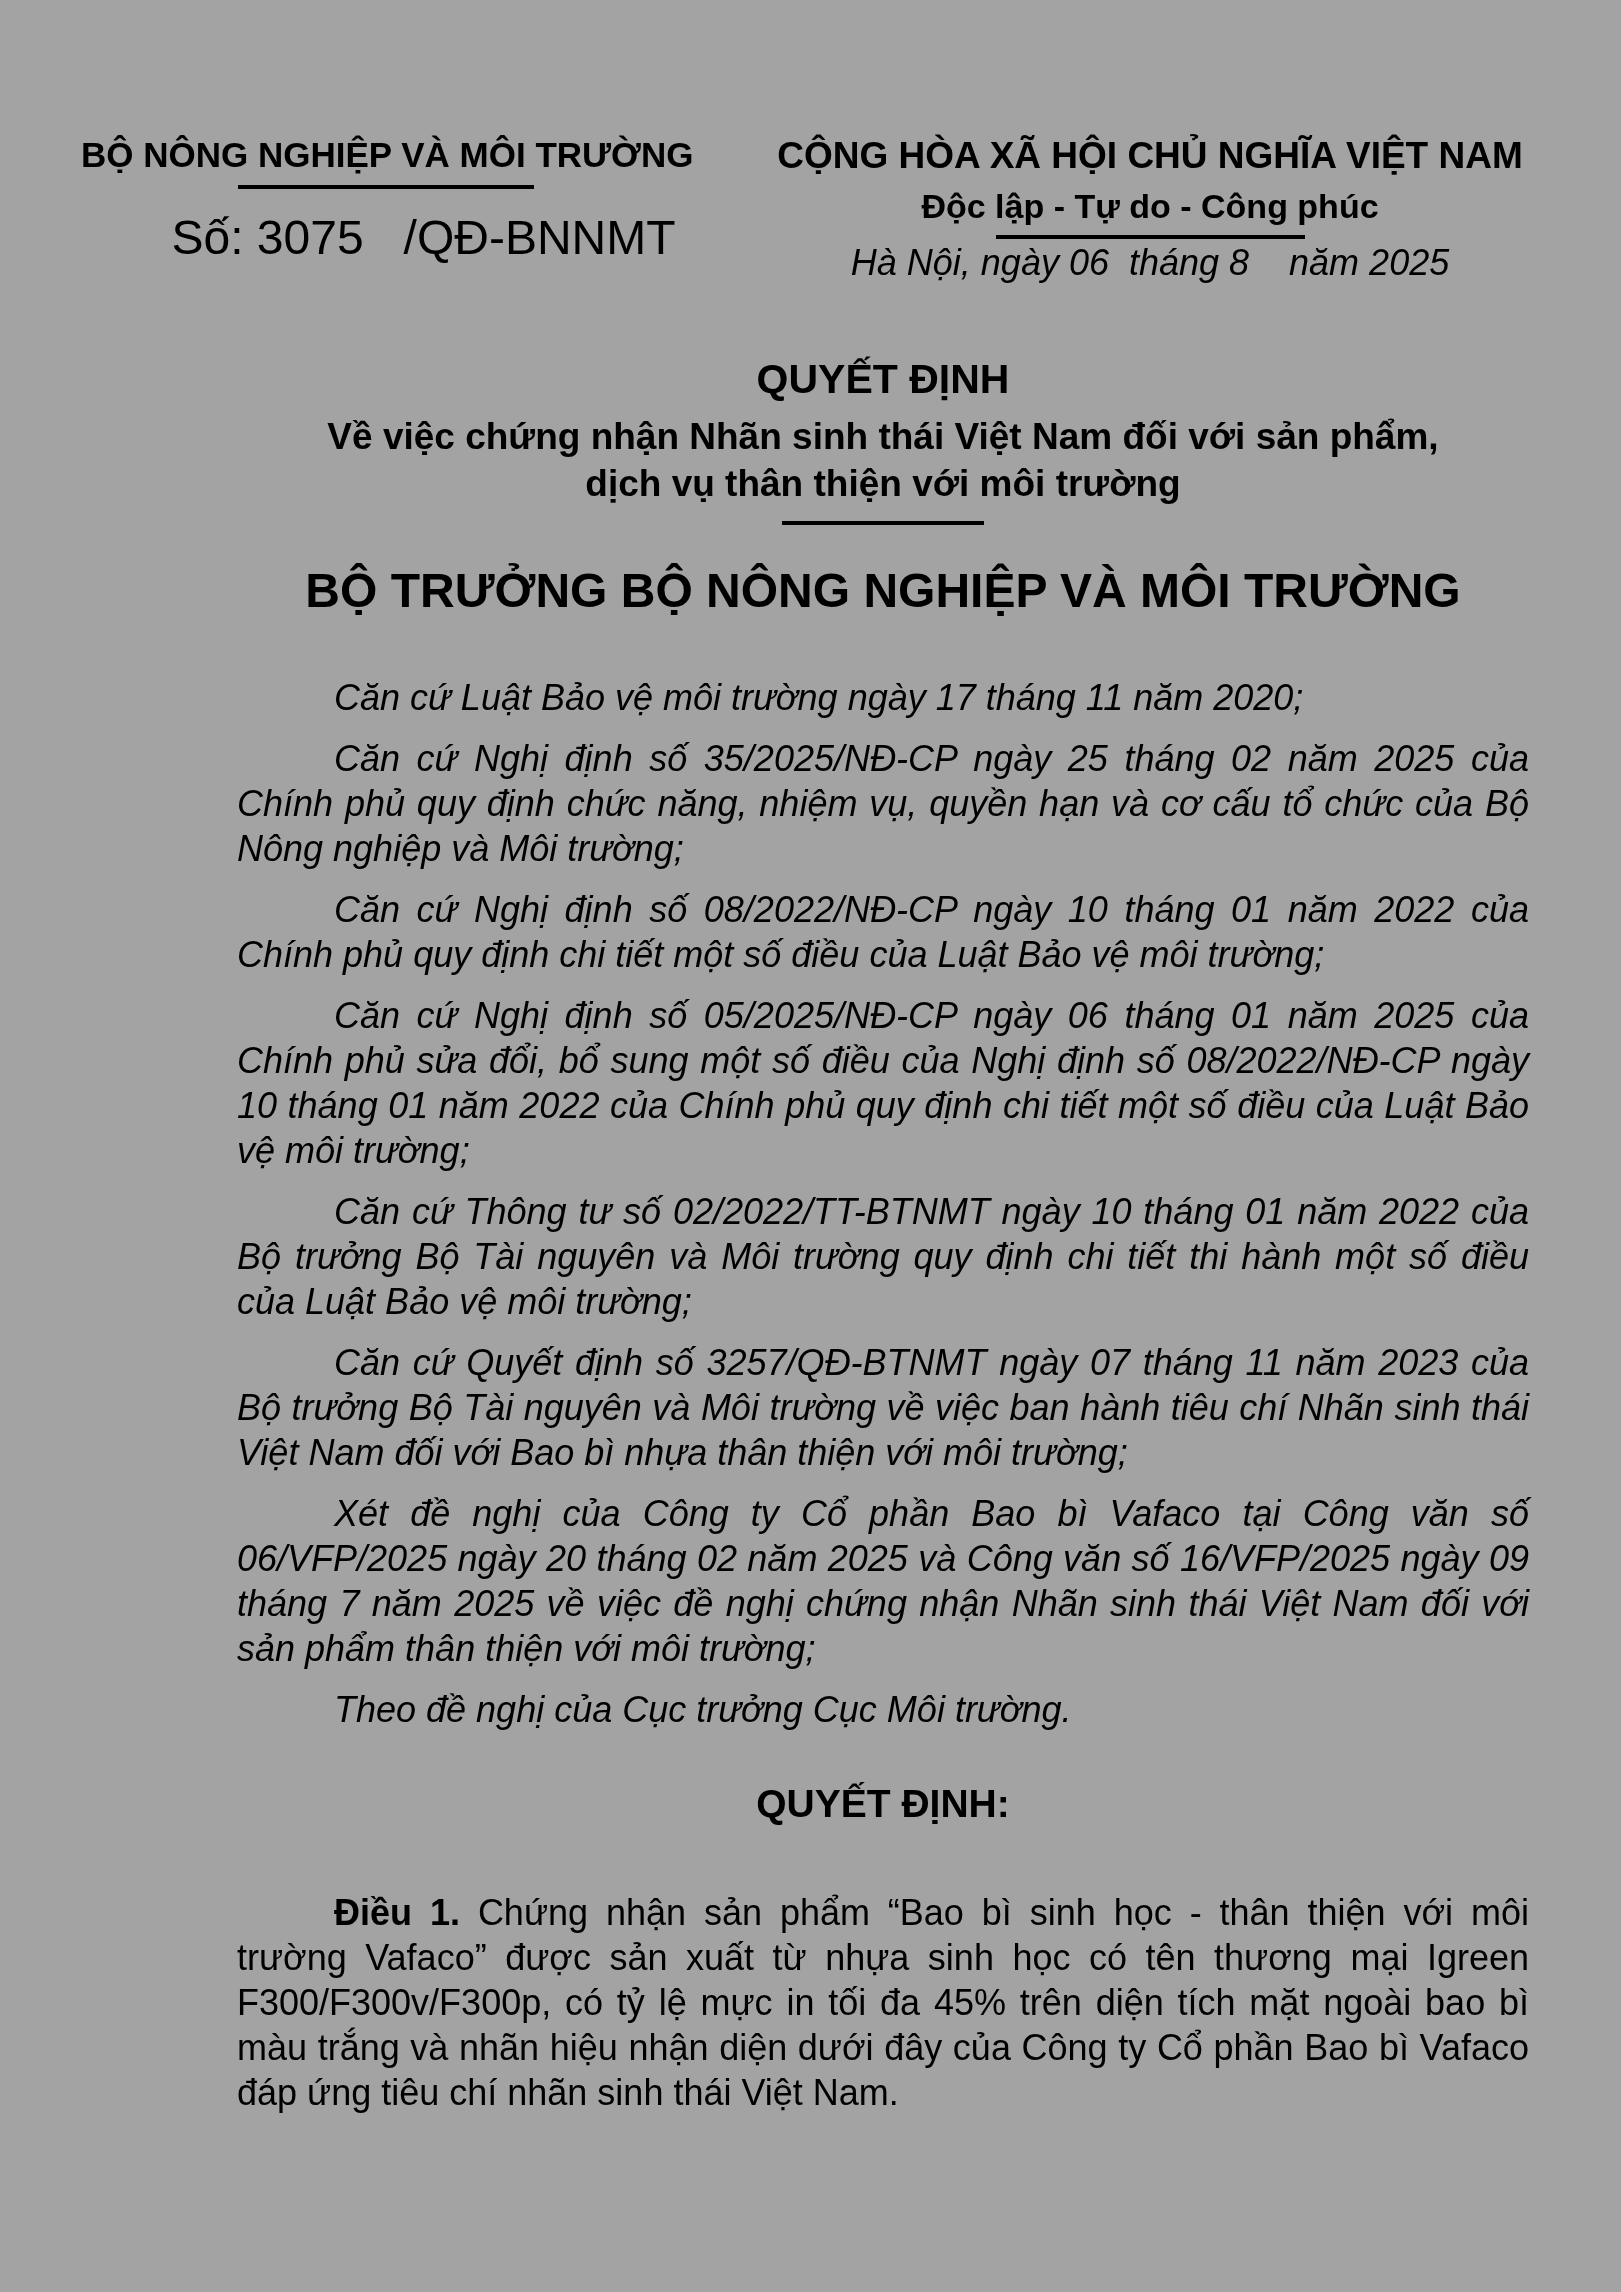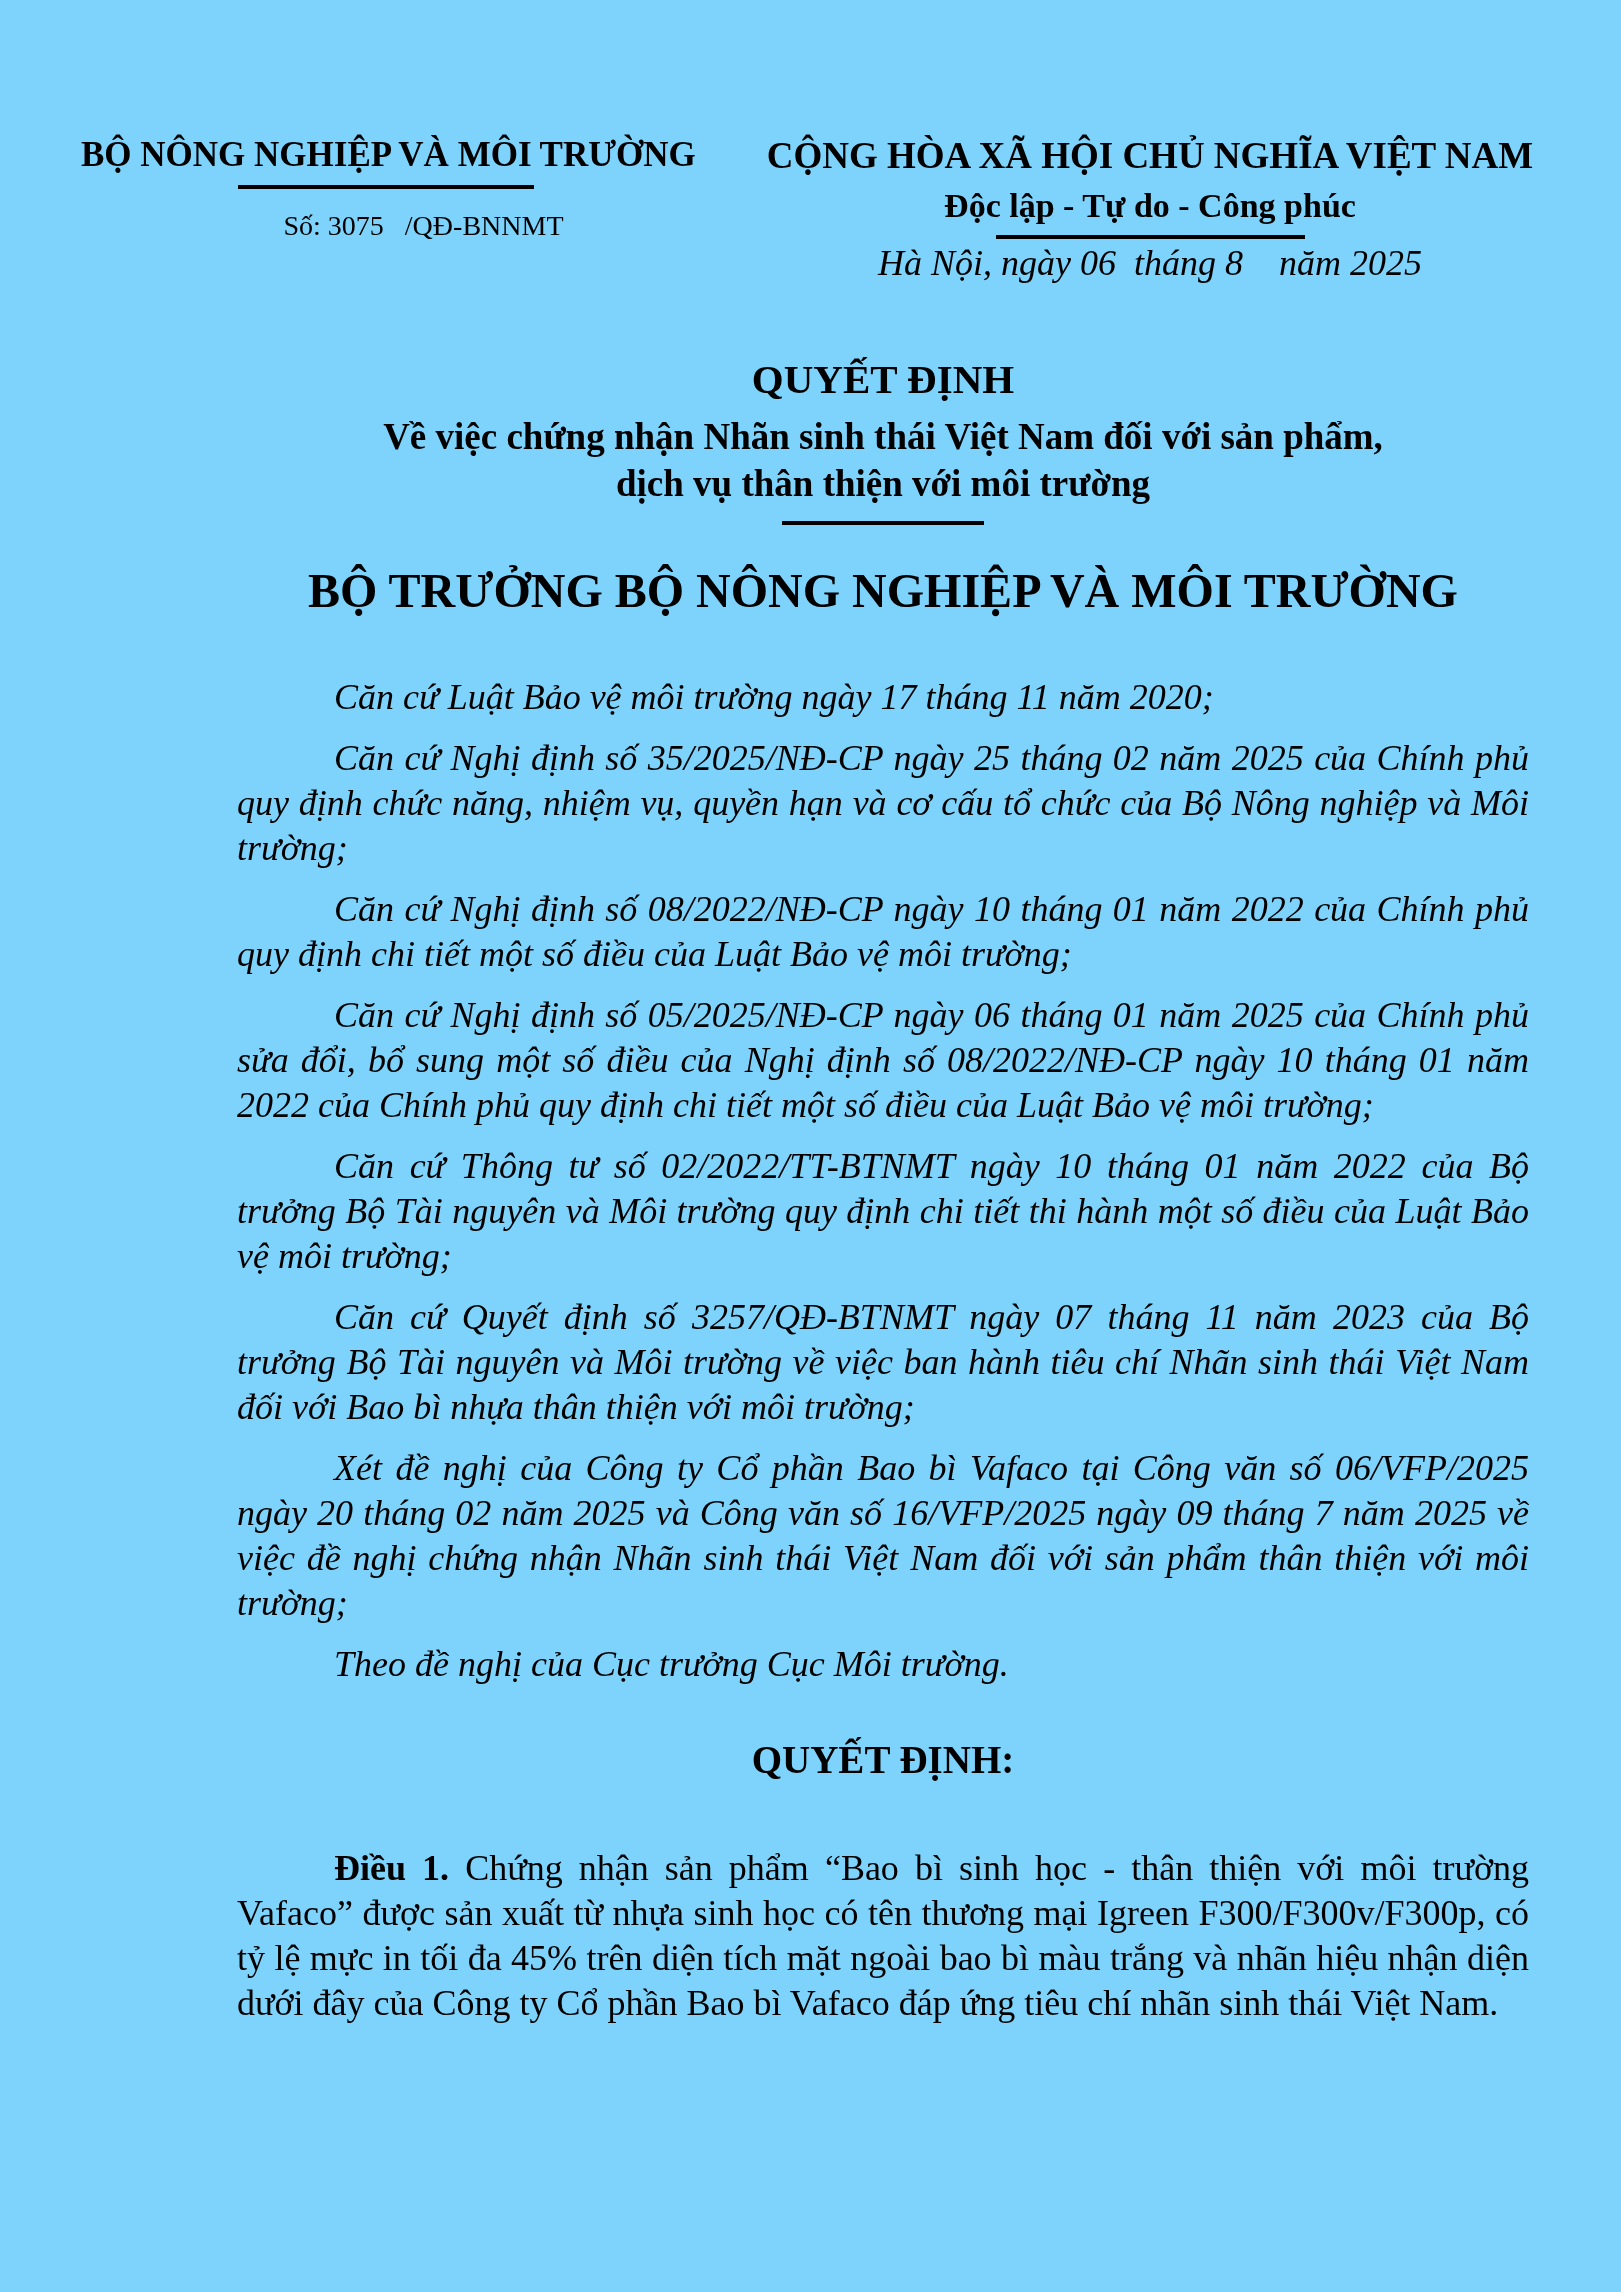--- a/index.html
+++ b/index.html
@@ -4,23 +4,23 @@
 <style>
   html, body {
     margin: 0;
     padding: 0;
     background: #ffffff;
   }
   .page {
     position: relative;
     width: 1621px;
     height: 2293px;
-    background: #7dd3fc;
+    background: #a3a3a3;
     color: #000000;
-    font-family: Liberation Serif, serif;
+    font-family: Liberation Sans, sans-serif;
     overflow: hidden;
     box-sizing: border-box;
     padding-top: 134px;
   }
   
   .header {
     display: flex;
     justify-content: space-between;
     align-items: flex-start;
     padding: 0 86px 0 81px;
@@ -57,21 +57,21 @@
     font-size: 34px;
     font-weight: bold;
     line-height: 1.2;
     margin-top: 7.2px;
   }
   .rule-right {
     width: 309px;
     margin: 9px auto 0;
   }
   .doc-number {
-    font-size: 28px;
+    font-size: 48px;
     white-space: pre;
     margin-left: 76px;
   }
   .place-date {
     font-size: 36px;
     font-style: italic;
     white-space: pre;
     margin-top: 3px;
   }
   

